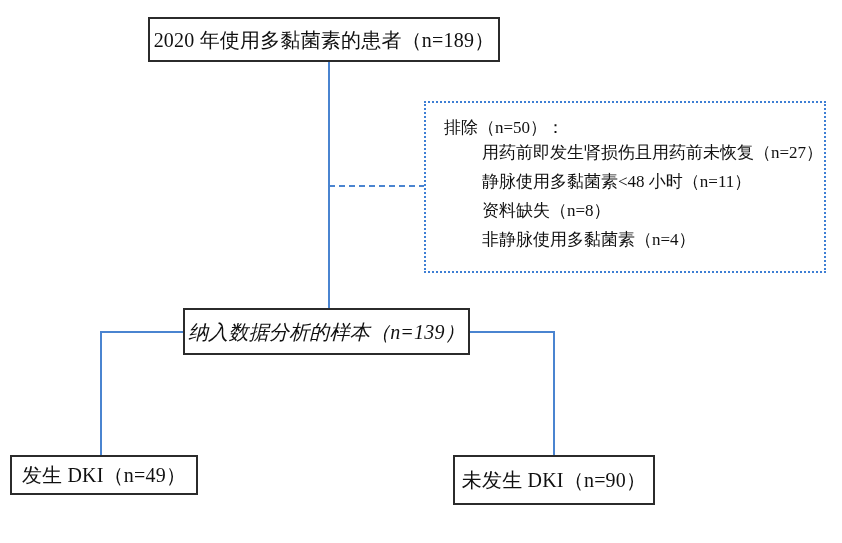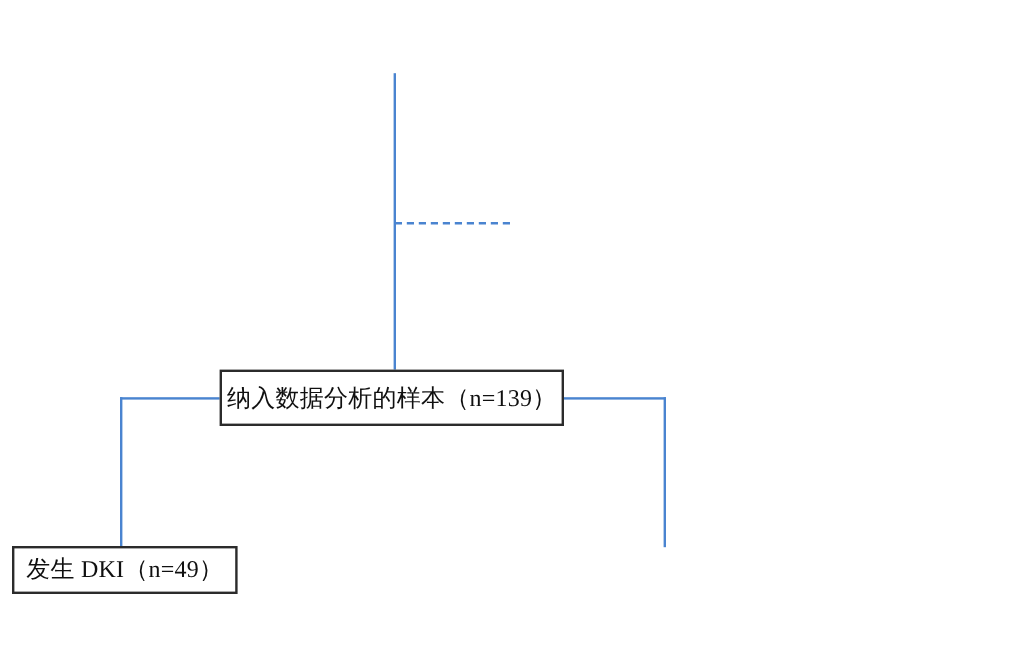--- a/index.html
+++ b/index.html
@@ -36,20 +36,21 @@
     left: 148px;
     top: 17px;
     width: 352px;
     height: 45px;
   }
   #node-analyzed {
     left: 183px;
     top: 308px;
     width: 287px;
     height: 47px;
+    font-style: italic;
   }
   #node-aki-yes {
     left: 10px;
     top: 455px;
     width: 188px;
     height: 40px;
   }
   #node-aki-no {
     left: 453px;
     top: 455px;
@@ -148,24 +149,39 @@
 
 <div id="canvas">
 
   <div class="conn v-line" id="conn-trunk"></div>
   <div class="conn h-dashed" id="conn-exclusion-link"></div>
   <div class="conn h-line" id="conn-left-h"></div>
   <div class="conn v-line" id="conn-left-v"></div>
   <div class="conn h-line" id="conn-right-h"></div>
   <div class="conn v-line" id="conn-right-v"></div>
 
+  <div class="node" id="node-cohort">
+    <span>2020 年使用多黏菌素的患者（n=189）</span>
+  </div>
 
+  <div id="node-exclusions">
+    <div class="excl-title">排除（n=50）：</div>
+    <ul class="excl-list">
+      <li>用药前即发生肾损伤且用药前未恢复（n=27）</li>
+      <li>静脉使用多黏菌素&lt;48 小时（n=11）</li>
+      <li>资料缺失（n=8）</li>
+      <li>非静脉使用多黏菌素（n=4）</li>
+    </ul>
+  </div>
 
   <div class="node" id="node-analyzed">
     <span>纳入数据分析的样本（n=139）</span>
   </div>
 
   <div class="node" id="node-aki-yes">
     <span>发生 DKI（n=49）</span>
   </div>
 
+  <div class="node" id="node-aki-no">
+    <span>未发生 DKI（n=90）</span>
+  </div>
 
 </div>
 
 </body></html>

